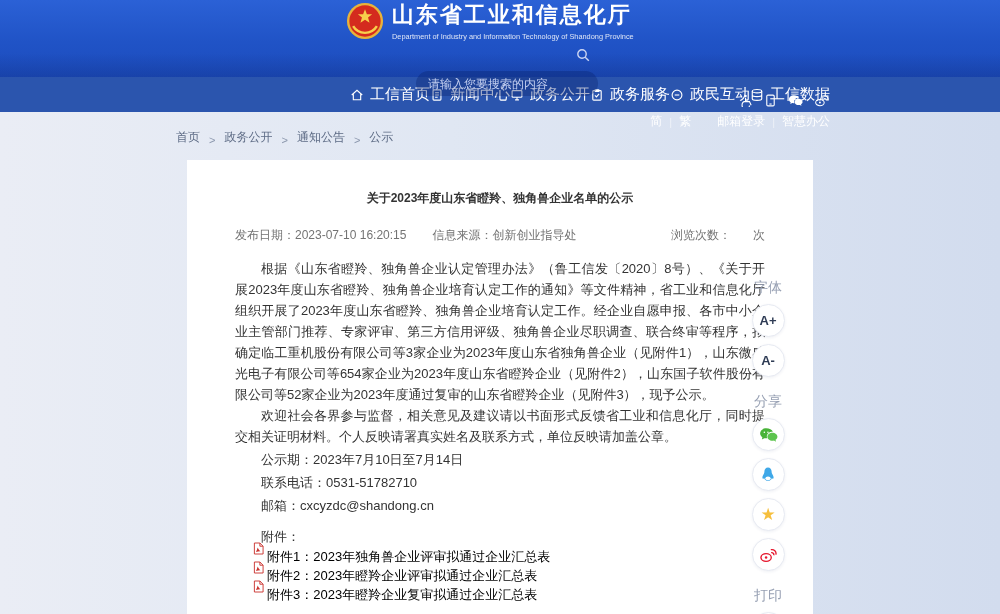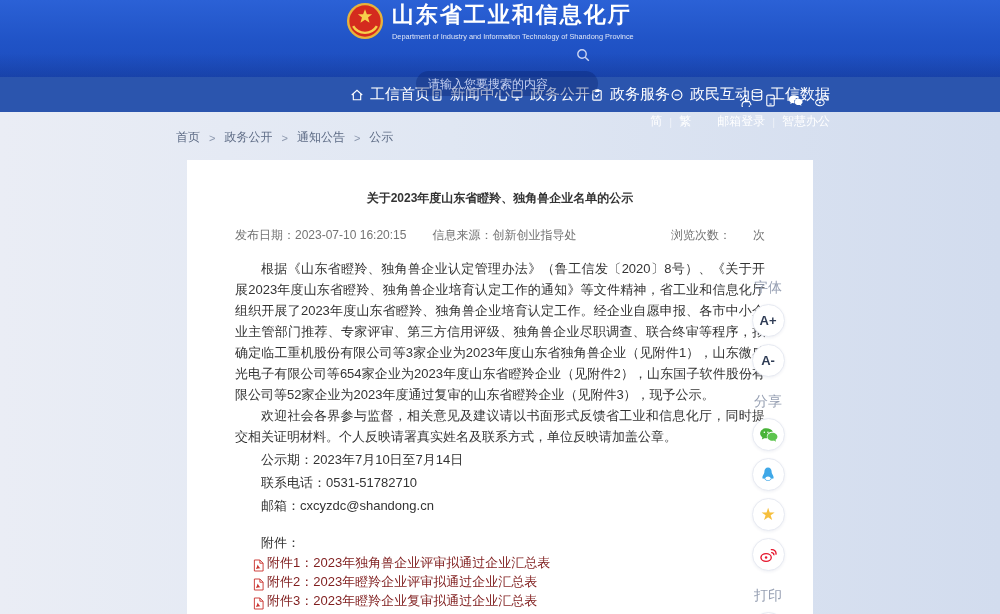--- a/index.html
+++ b/index.html
@@ -29,41 +29,41 @@
   .link-row span[data-interactable="true"] { cursor:pointer; }
 
   
   .navbar { height:35px; background:#2b55ae; }
   .nav-inner { width:660px; margin:0 auto; height:100%; display:flex; justify-content:flex-end; align-items:center; }
   .nav-item { display:flex; align-items:center; gap:6px; color:#fff; font-size:15px; cursor:pointer; white-space:nowrap; }
   .nav-item svg { display:block; }
 
   
   .content { height:502px; background:linear-gradient(90deg,#eaedf5 0%, #e0e7f3 45%, #d2dcee 100%); position:relative; overflow:hidden; }
-  .breadcrumb { width:660px; margin:0 auto; padding:17px 6px 14px; display:flex; gap:9px; align-items:center;
+  .breadcrumb { width:660px; margin:0 auto; padding:17px 6px 14px; display:flex; gap:9px; align-items:flex-end;
     font-size:12px; color:#5d6b85; }
   .breadcrumb .crumb { cursor:pointer; }
   .breadcrumb .sep { color:#8b97ad; font-size:11px; }
 
   .card-wrap { width:660px; margin:0 auto; position:relative; }
   .card { margin:0 17px; background:#fff; height:454px; padding:24px 48px 20px; overflow:hidden; }
   .article-title { font-size:12px; font-weight:700; color:#333; text-align:center; line-height:28px; }
   .meta { display:flex; align-items:center; font-size:12px; color:#737373; margin-top:15px; }
   .meta-left { display:flex; gap:26px; }
   .meta-right { margin-left:auto; display:flex; }
   .meta-right .views-gap { width:22px; }
 
   .article-body { margin-top:14px; }
   .article-body p { font-size:13px; line-height:21px; color:#333; text-align:justify; text-indent:2em; }
   .article-body p.spaced { margin-top:2px; }
 
-  .attachments { margin-top:16px; }
+  .attachments { margin-top:10px; }
   .attach-label { font-size:13px; line-height:21px; color:#333; text-indent:2em; }
-  .attach-item { display:flex; align-items:flex-end; gap:3px; padding-left:18px; font-size:13px; line-height:18px;
-    color:#7f1d1d; cursor:pointer; margin-top:1px; }
+  .attach-item { display:flex; align-items:flex-start; gap:3px; padding-left:18px; font-size:13px; line-height:18px;
+    color:#000000; cursor:pointer; margin-top:1px; }
   .attach-item svg { flex:none; margin-top:-6px; }
 
   
   .toolbar { position:absolute; left:742px; top:158px; width:52px; display:flex; flex-direction:column; align-items:center; }
   .tb-label { font-size:14px; color:#97a0b3; margin:9px 0 7px; }
   .tb-btn { width:33px; height:33px; border-radius:50%; background:#fff; border:1px solid #e7eaf2;
     box-shadow:0 1px 3px rgba(40,60,120,.07); display:flex; align-items:center; justify-content:center;
     margin-bottom:7px; cursor:pointer; font-weight:700; font-size:13px; color:#2f3c55; }
   .tb-btn svg { display:block; }
   .tb-star { font-size:17px; color:#f6bf3d; line-height:1; }

